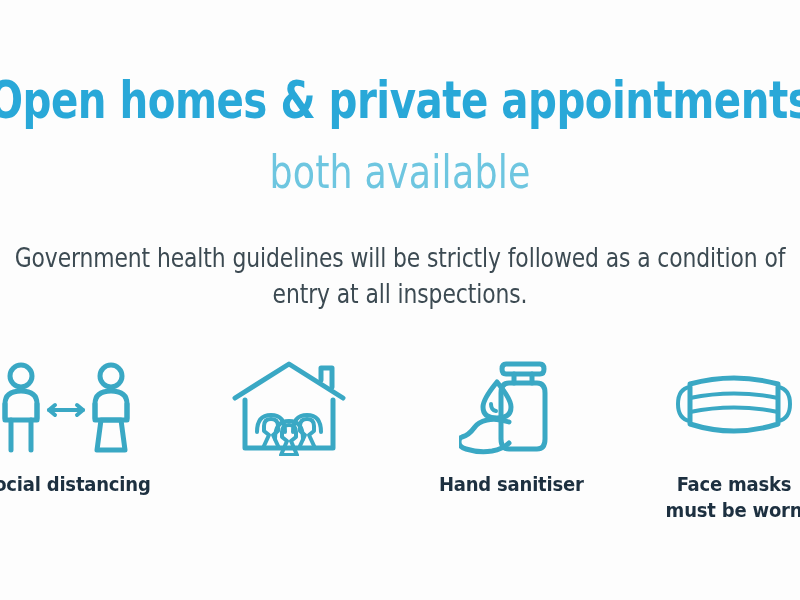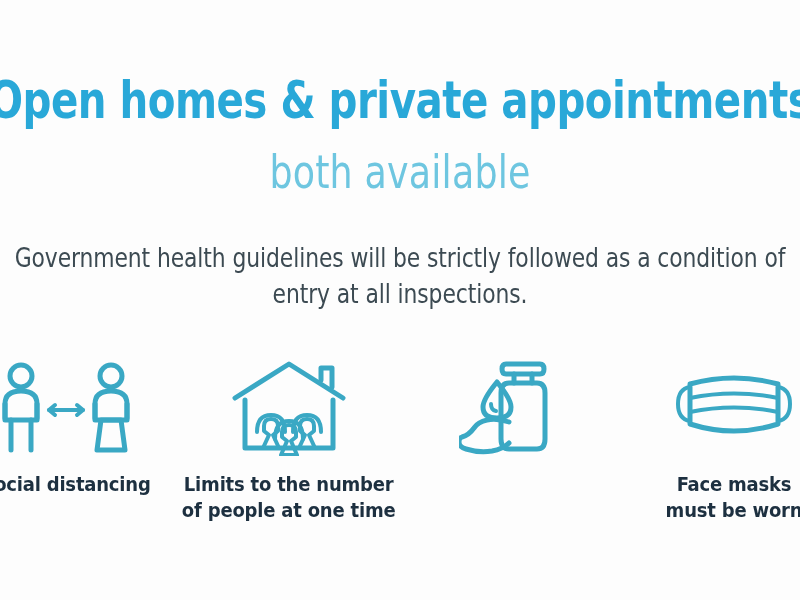--- a/index.html
+++ b/index.html
@@ -163,41 +163,40 @@
           <path class="stroke" d="M14 40 l0 48 l88 0 l0 -48"></path>
 
           <path class="stroke-thin" d="M26 72 q0-17 14-17 q14 0 14 17"></path>
           <path class="stroke-thin" d="M33 66 q0-7 7-7 q7 0 7 7 l0 5 l-5 4 l6 13 l-16 0 l6 -13 l-5 -4 z"></path>
           <path class="stroke-thin" d="M62 72 q0-17 14-17 q14 0 14 17"></path>
           <path class="stroke-thin" d="M69 66 q0-7 7-7 q7 0 7 7 l0 5 l-5 4 l6 13 l-16 0 l6 -13 l-5 -4 z"></path>
           <path class="stroke-thin" d="M44 79 q0-18 14-18 q14 0 14 18"></path>
           <path class="stroke-thin" d="M51 72 q0-7 7-7 q7 0 7 7 l0 5 l-5 4 l6 14 l-16 0 l6 -14 l-5 -4 z"></path>
         </svg>
       </div>
-      <div class="icon-caption">
-        <span class="ln">Limits to the number</span>
-        <span class="ln">of people at one time</span>
-      </div>
     </div>
 
     <div class="icon-cell">
       <div class="icon-art">
         <svg width="104" height="96" viewBox="0 0 104 96" aria-hidden="true">
 
           <path class="stroke" d="M47 4 l34 0 q4 0 4 5 q0 5 -4 5 l-34 0 q-4 0 -4 -5 q0 -5 4 -5 z"></path>
 
           <path class="stroke" d="M55 14 l0 9 M73 14 l0 9"></path>
 
           <path class="stroke" d="M50 23 l28 0 q8 0 8 10 l0 46 q0 10 -8 10 l-28 0 q-8 0 -8 -10 l0 -46 q0 -10 8 -10 z"></path>
 
           <path class="stroke" d="M38 22 q14 17 14 25 q0 11 -14 11 q-14 0 -14 -11 q0 -8 14 -25 z"></path>
           <path class="stroke-thin" d="M32 44 q0 6 5 7"></path>
 
           <path class="stroke" d="M50 62 q-12 -4 -22 -2 q-9 2 -13 8 q-5 7 -12 9 q-3 1 -3 5 q0 5 7 7 q13 4 26 2 q11 -2 17 -8"></path>
         </svg>
+      </div>
+      <div class="icon-caption">
+        <span class="ln">Hand sanitiser</span>
       </div>
     </div>
 
     <div class="icon-cell">
       <div class="icon-art">
         <svg width="132" height="96" viewBox="0 0 132 96" aria-hidden="true">
 
           <path class="stroke" d="M22 24 q44 -12 88 0 l0 40 q-44 14 -88 0 z"></path>
 
           <path class="stroke-thin" d="M22 38 q44 -9 88 0"></path>

